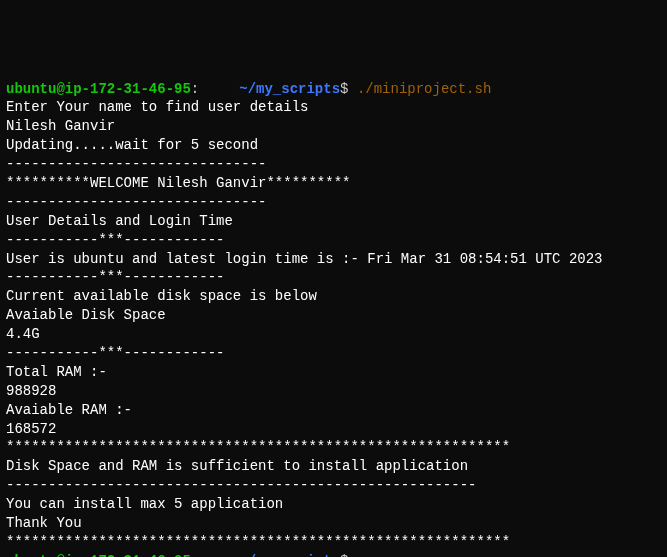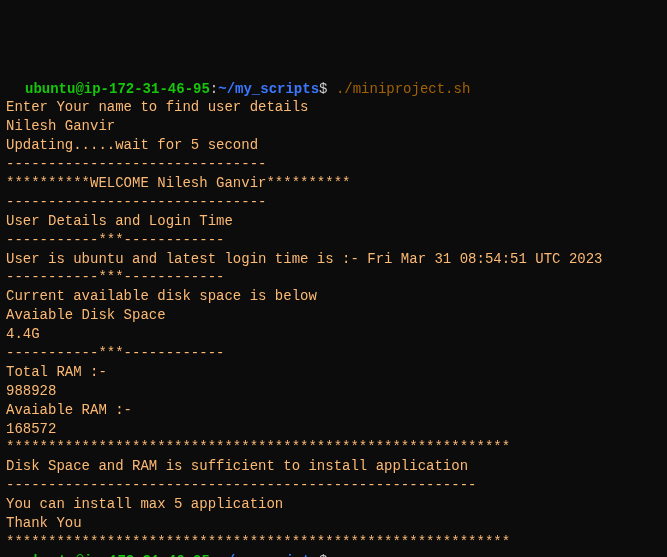--- a/index.html
+++ b/index.html
@@ -15,37 +15,37 @@
       line-height: 1.35;
       padding: 4px 6px;
       width: 667px;
       height: 557px;
       overflow: hidden;
       white-space: pre;
     }
     .prompt-user {
       color: #16c60c;
       font-weight: bold;
-      margin-left: 19px;
     }
     .prompt-colon {
       color: #cccccc;
     }
     .prompt-path {
       color: #3b78ff;
       font-weight: bold;
+      margin-left: 40px;
     }
     .prompt-dollar {
       color: #cccccc;
     }
     .cmd {
       color: #a16207;
     }
     .output {
-      color: #fdba74;
+      color: #ffffff;
     }
     .line {
       display: block;
     }
   </style>
 </head>
 <body>
 
 
 

